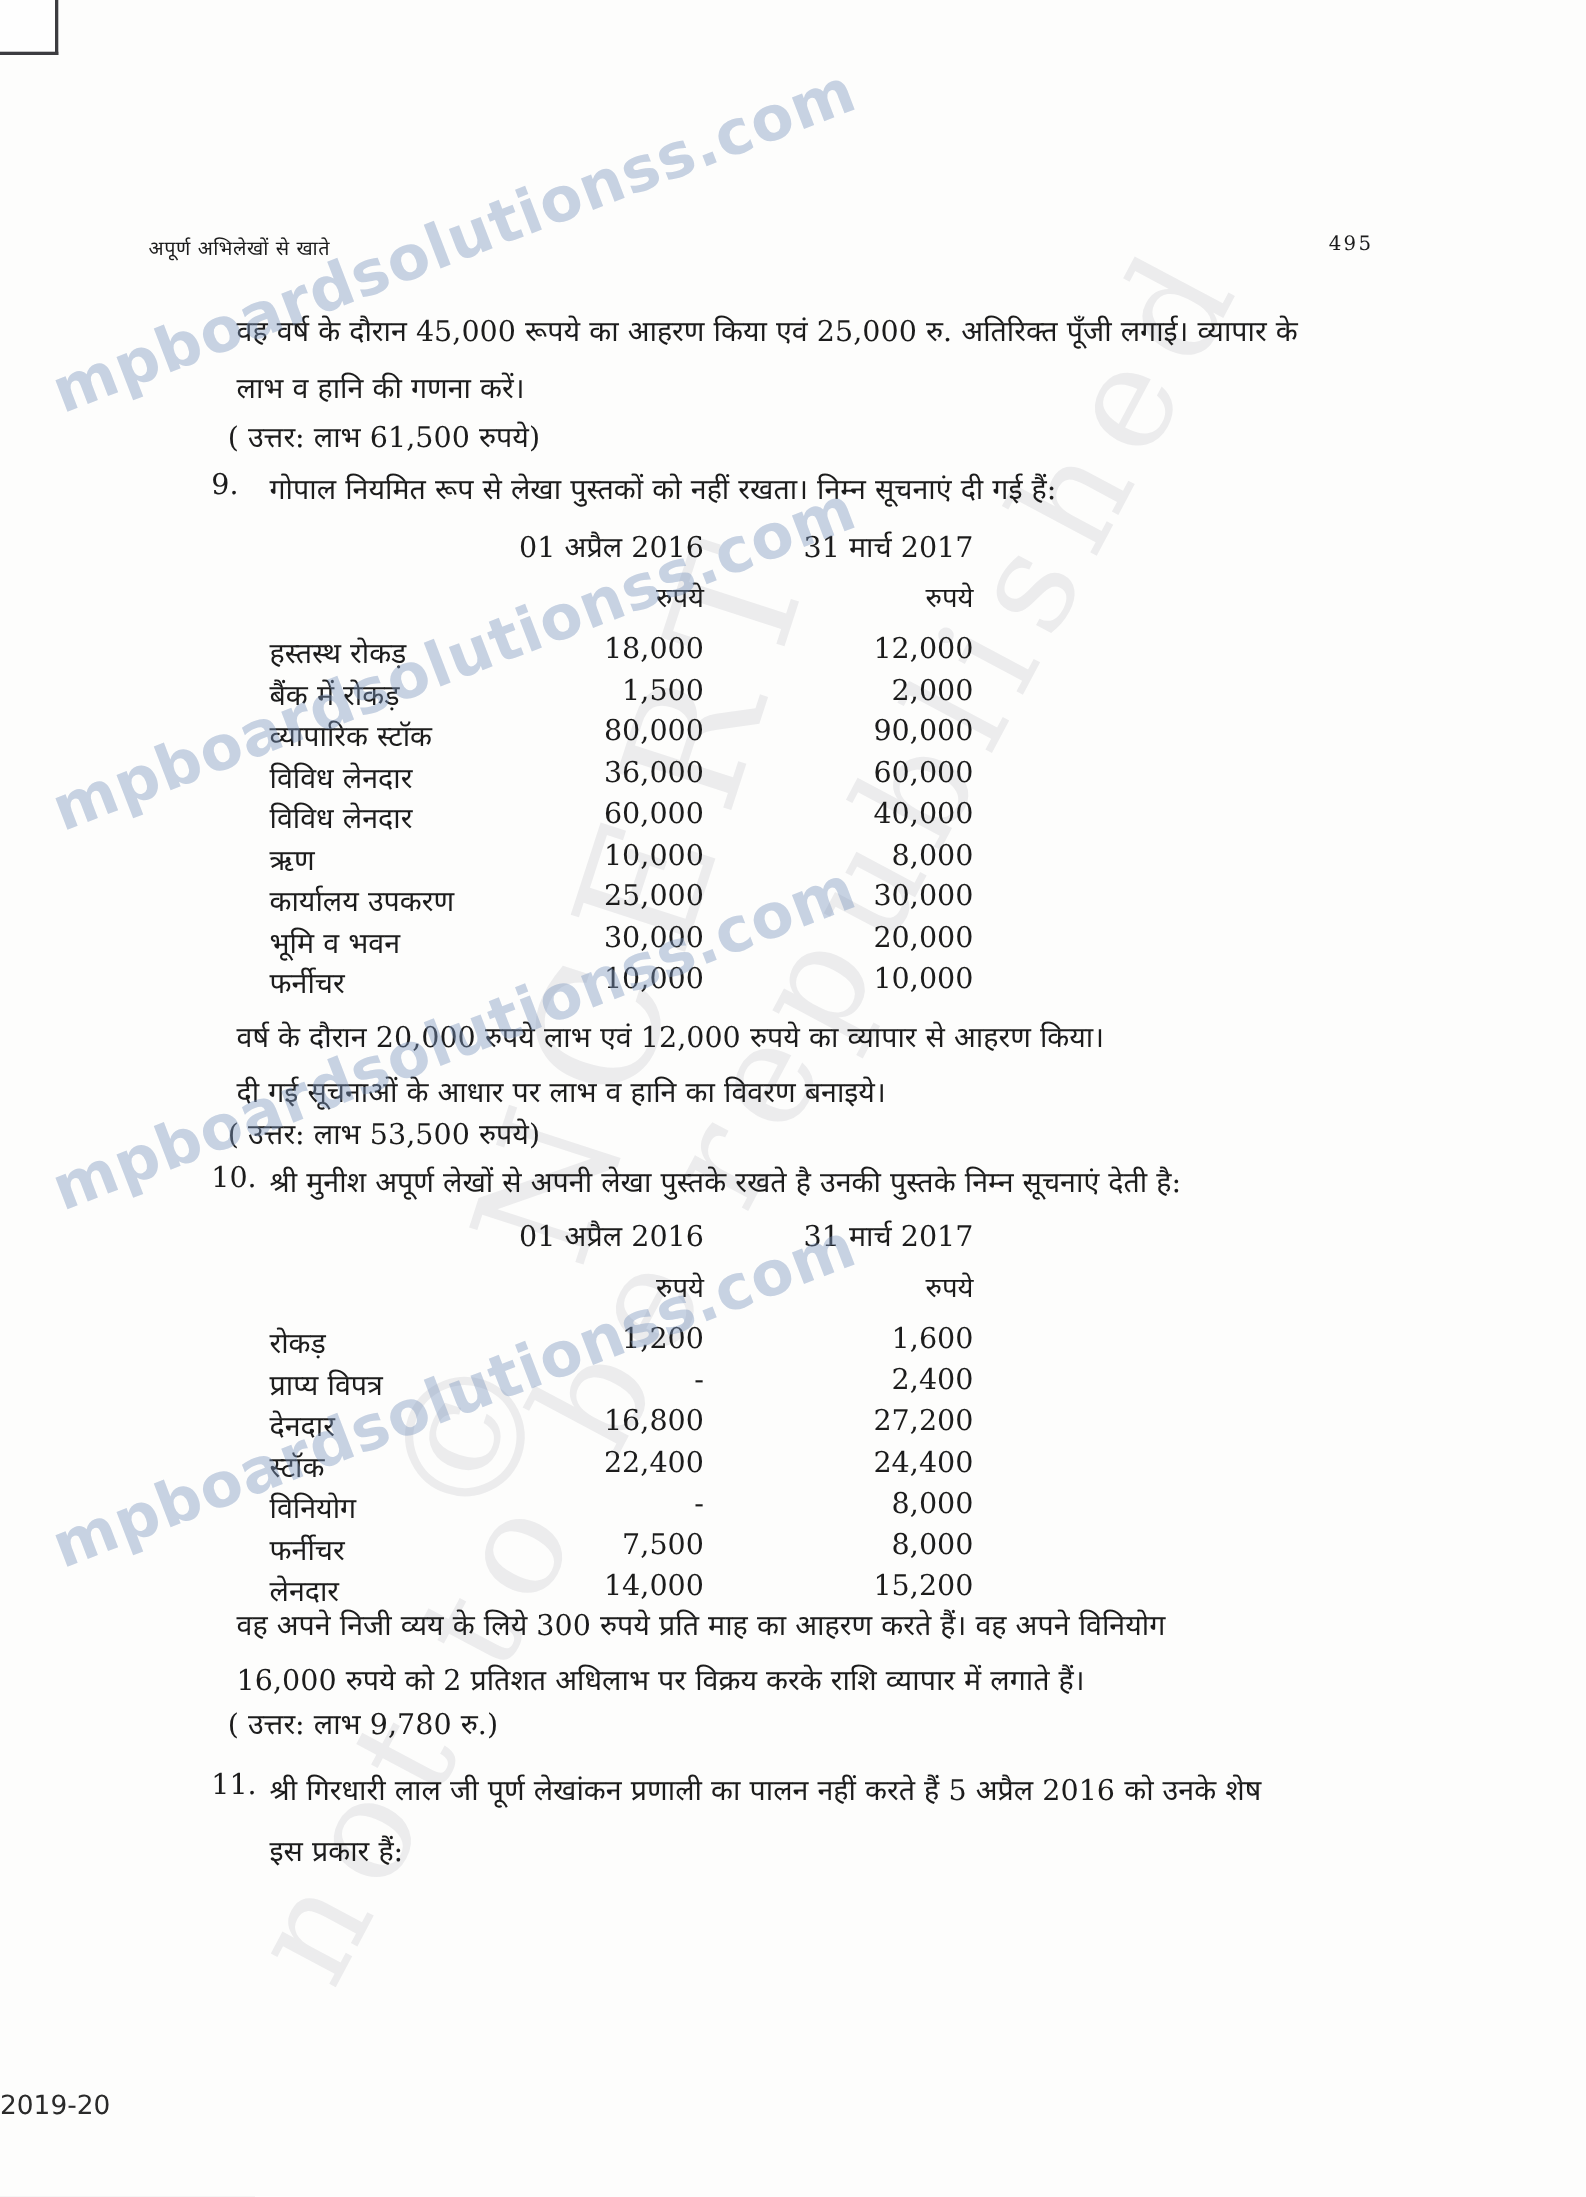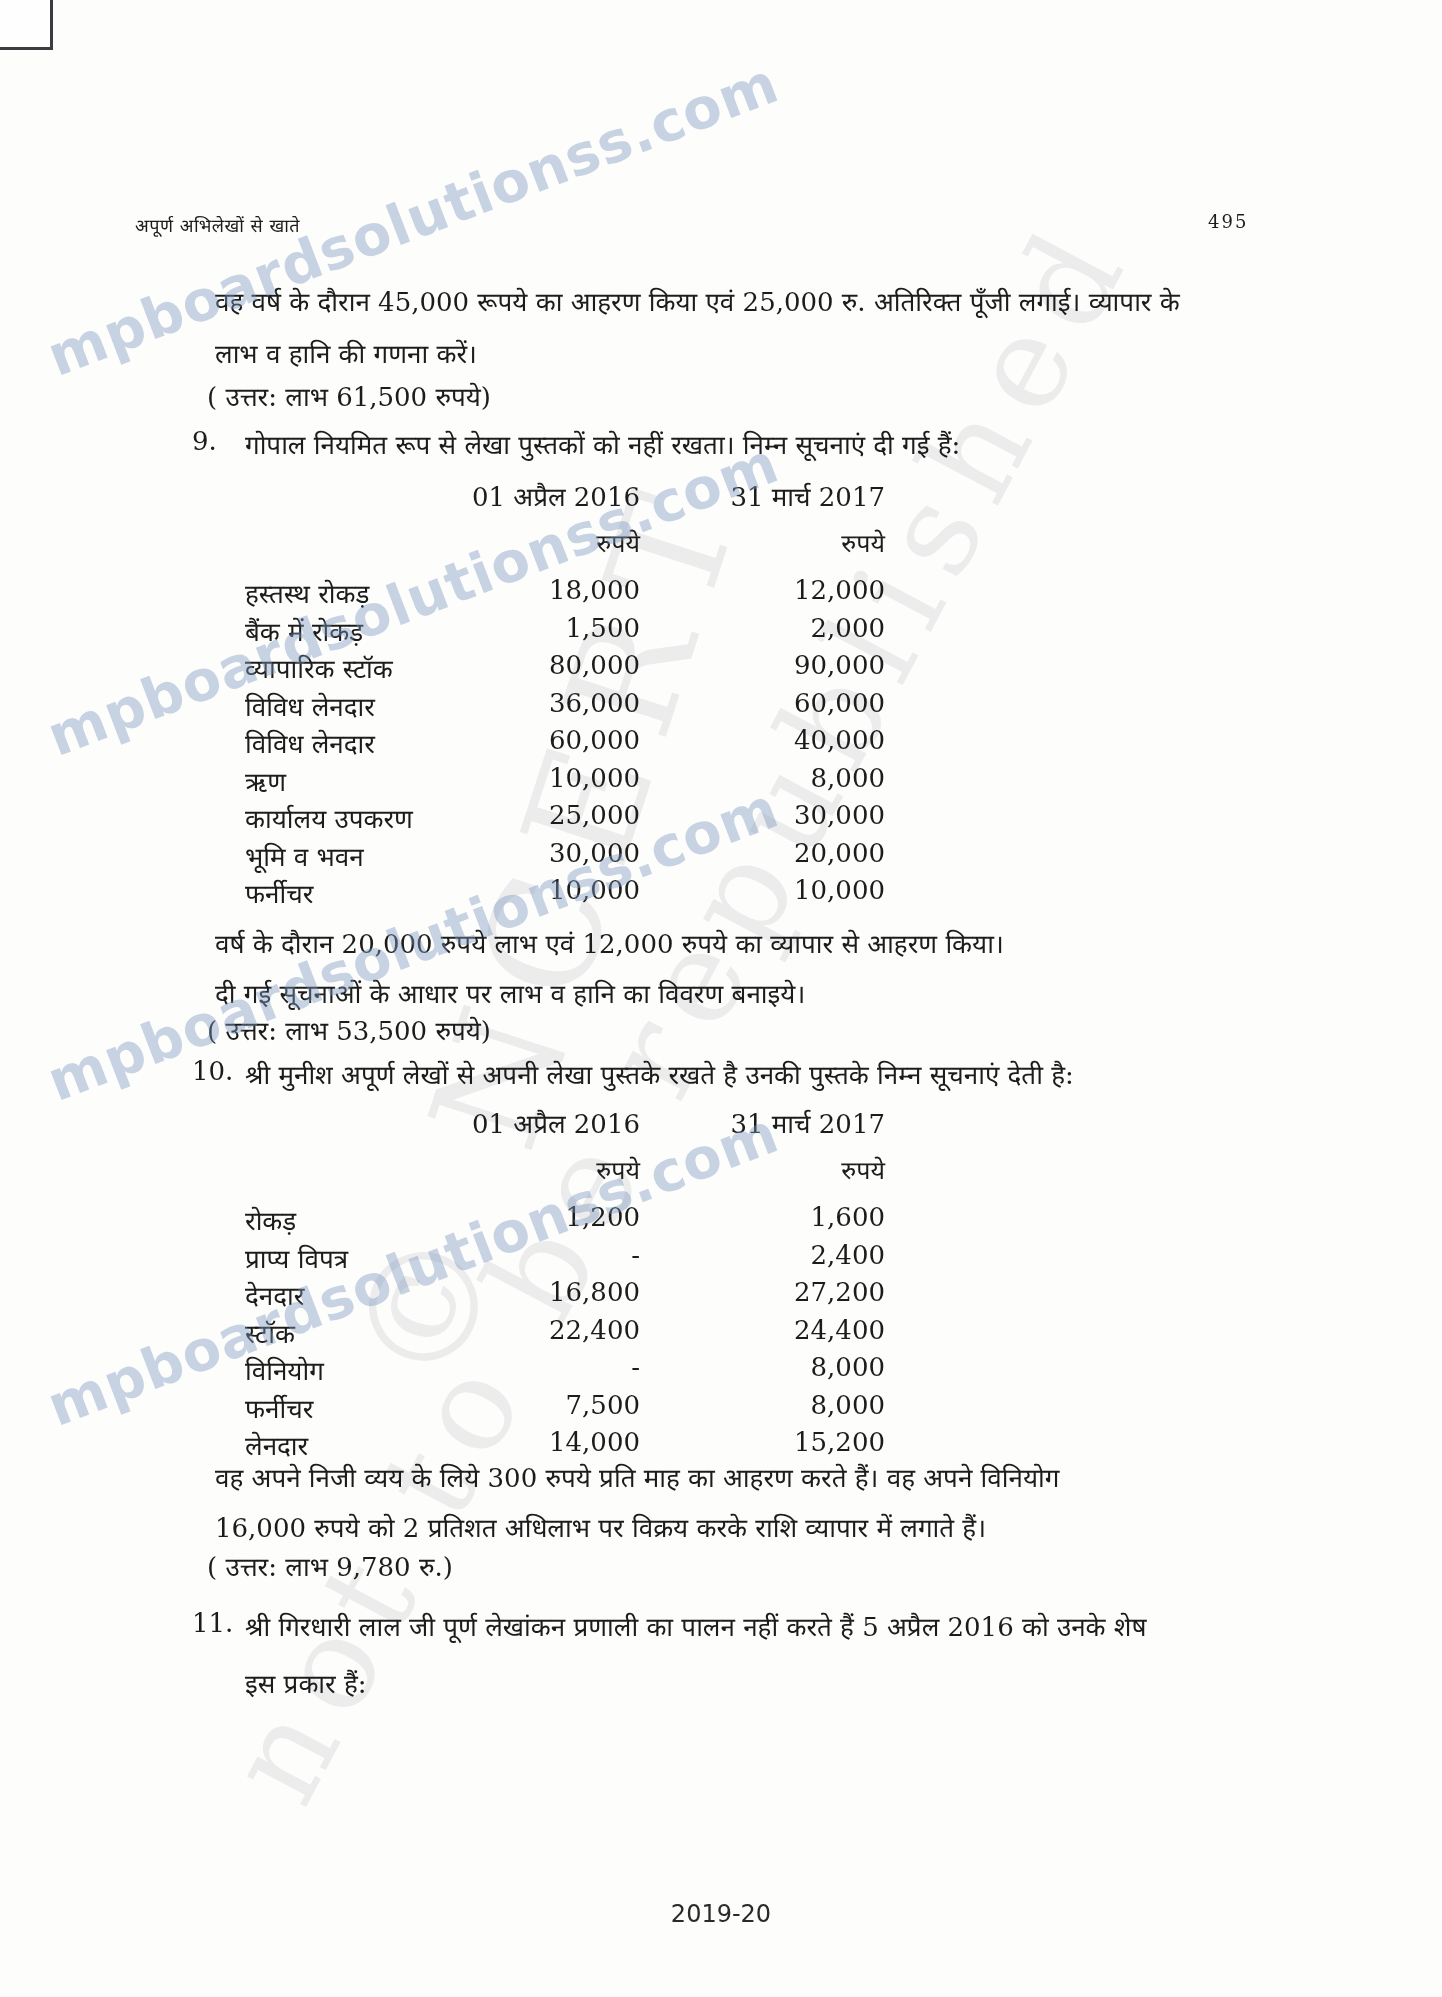--- a/index.html
+++ b/index.html
@@ -45,21 +45,21 @@
   .tbl{position:absolute;left:215px;width:670px;}
   .thead-row{display:flex;height:47px;font-size:26px;}
   .tcur-row{display:flex;height:50px;font-size:25px;}
   .trow{display:flex;height:37.5px;font-size:26px;}
   .tlabel{width:235px;padding-left:30px;box-sizing:border-box;text-align:left;white-space:nowrap;}
   .tv1{width:190px;text-align:right;white-space:nowrap;}
   .tv2{width:245px;text-align:right;white-space:nowrap;}
   .thead-row .tv1,.thead-row .tv2{font-size:26px;}
   .footer{
     position:absolute;top:1900px;left:0;width:100%;
-    text-align:center;
+    text-align:left;
     font-family:"DejaVu Sans","Liberation Sans",sans-serif;
     font-size:24px;color:#2a2a2a;
   }
   
   .wm{
     position:absolute;left:62px;
     font-family:"DejaVu Sans","Liberation Sans",sans-serif;
     font-weight:bold;
     font-size:56px;letter-spacing:1px;
     color:rgba(125,150,190,0.42);

